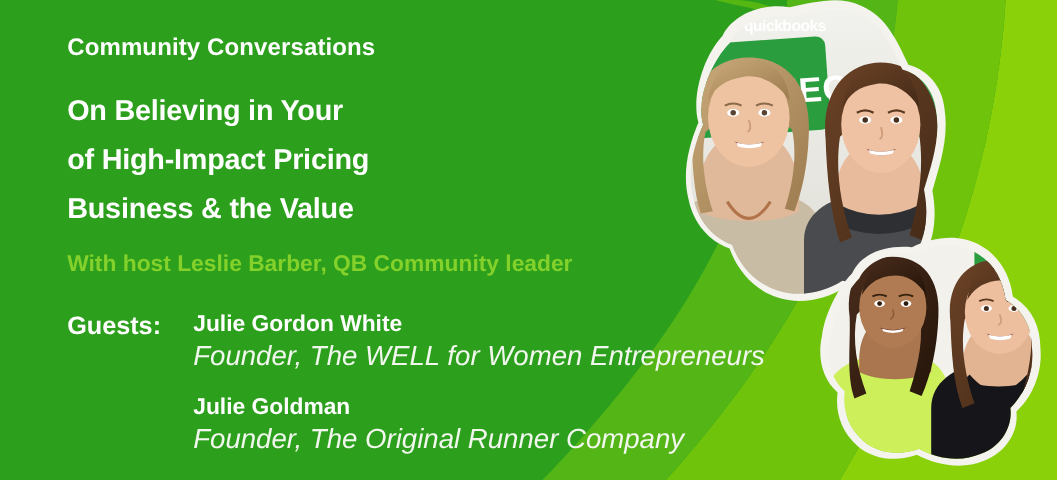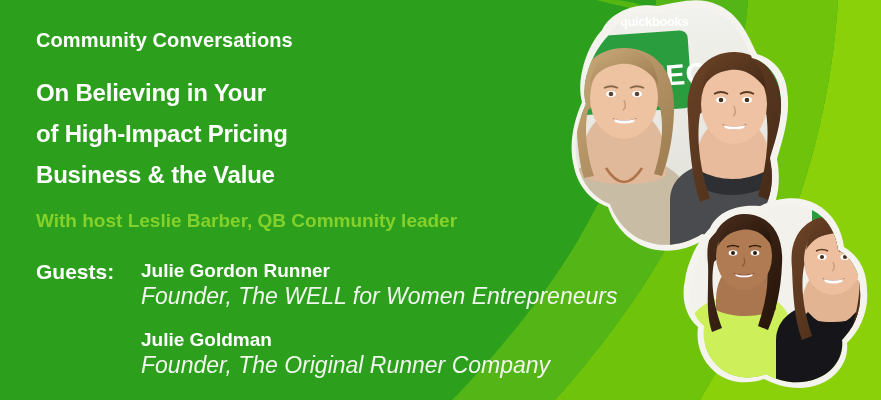--- a/index.html
+++ b/index.html
@@ -23,21 +23,21 @@
   .bg-layer {
     position: absolute;
     inset: 0;
     width: 881px;
     height: 400px;
   }
 
   
   .text-col {
     position: absolute;
-    left: 36px;
+    left: 56px;
     top: 0;
     width: 540px;
     height: 400px;
     z-index: 6;
   }
 
   .eyebrow {
     position: absolute;
     top: 29px;
     left: 0;
@@ -168,21 +168,21 @@
     </div>
 
     <div class="host-line">With host Leslie Barber, QB Community leader</div>
 
     <div class="guests-block">
       <div class="guests-label">Guests:</div>
 
       <div class="guest-list">
 
         <div class="guest">
-          <div class="guest-name">Julie Gordon Runner</div>
+          <div class="guest-name">Julie Gordon White</div>
           <div class="guest-role">Founder, The WELL for Women Entrepreneurs</div>
         </div>
 
         <div class="guest">
           <div class="guest-name">Julie Goldman</div>
           <div class="guest-role">Founder, The Original Runner Company</div>
         </div>
 
       </div>
     </div>

